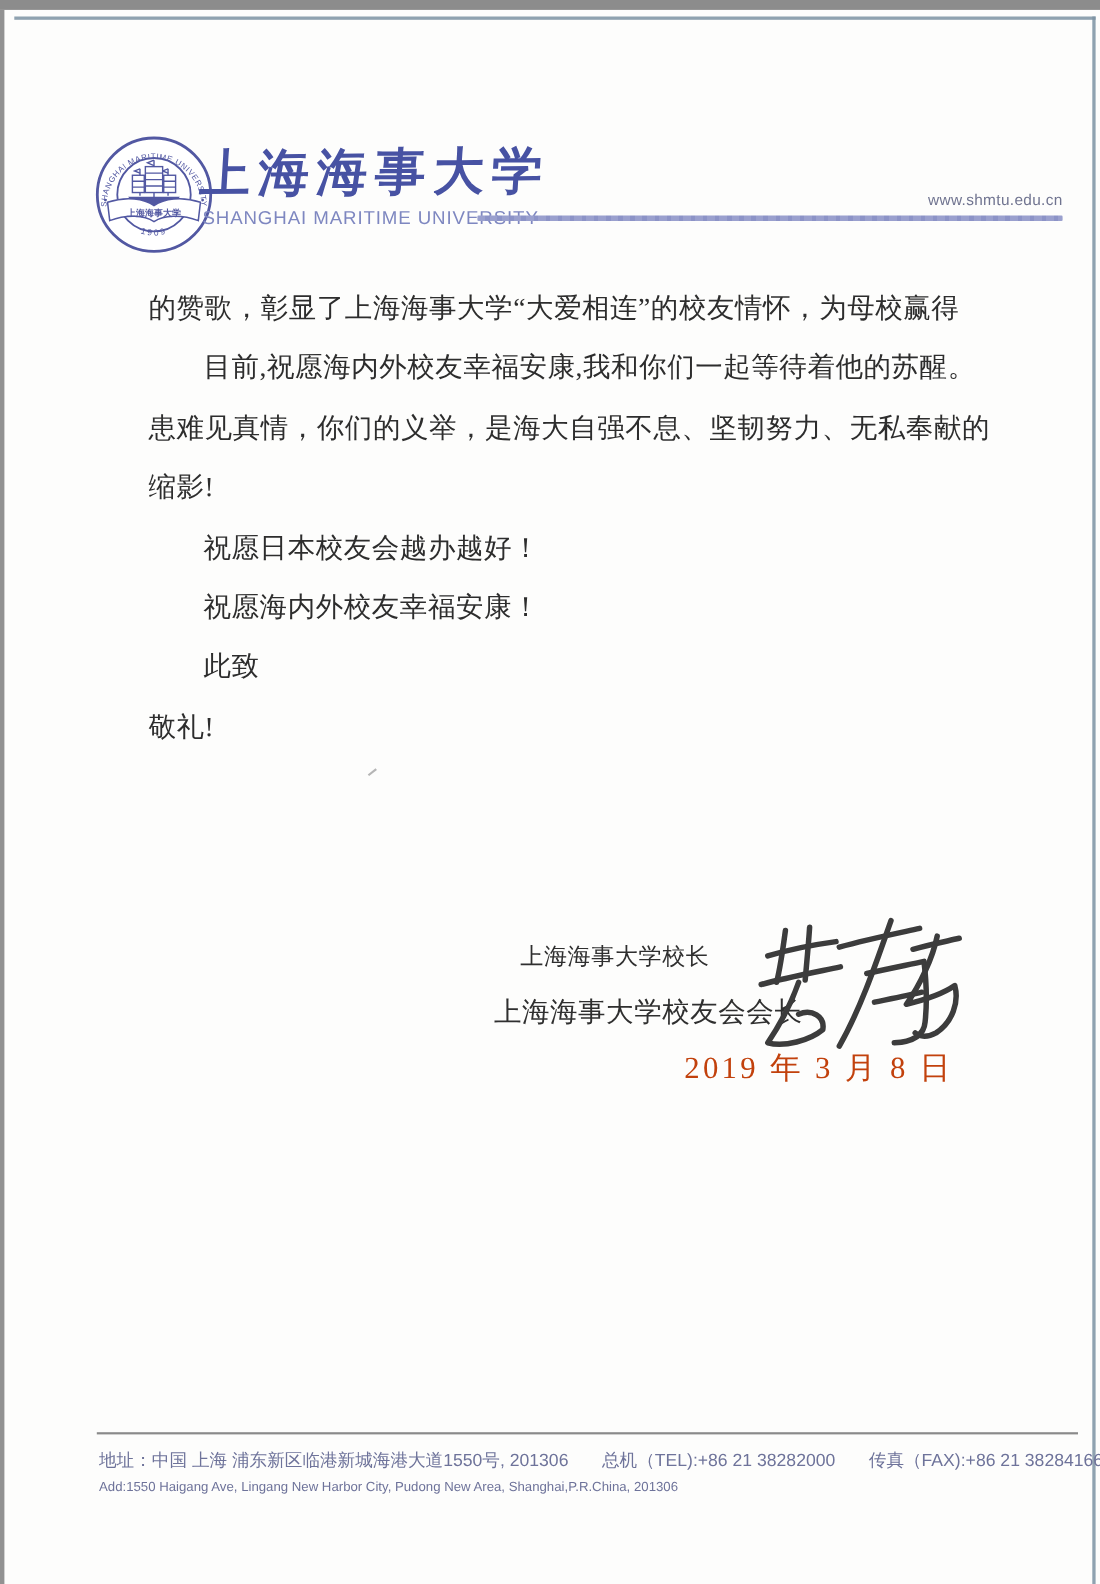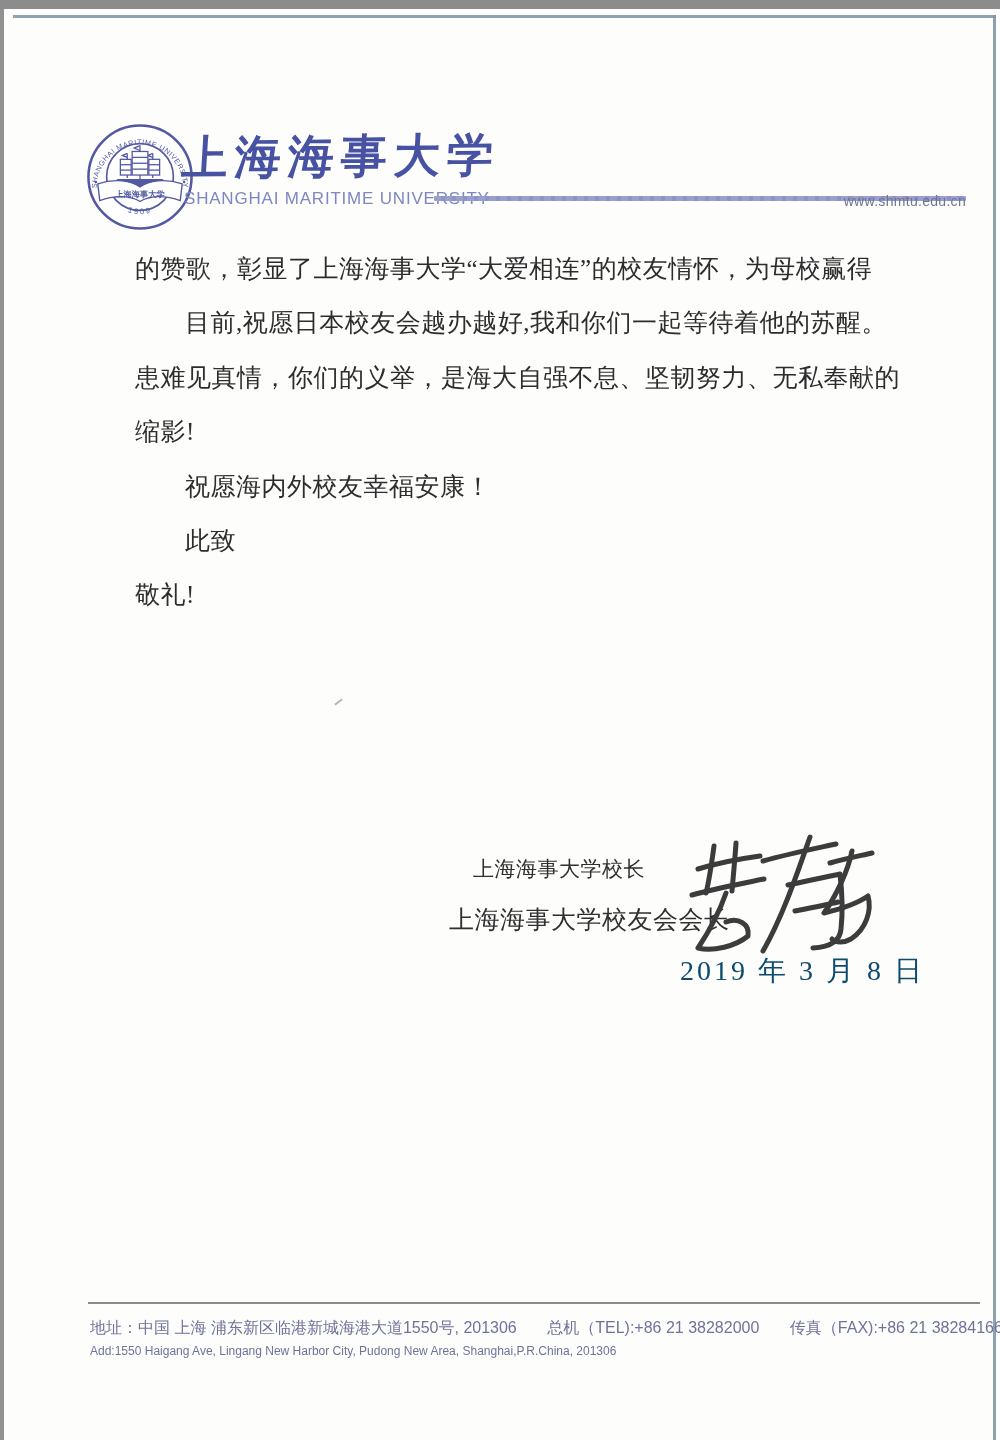--- a/index.html
+++ b/index.html
@@ -33,36 +33,36 @@
     font-size:17px; color:#7e87c0; letter-spacing:0.8px; white-space:nowrap;
   }
   .header-bar {
     position:absolute; left:434px; top:196px; width:532px; height:5px;
     background:repeating-linear-gradient(90deg,#9aa0ce 0 7px,#8c93c7 7px 11px);
     border-radius:1px;
   }
   .site-url {
     position:absolute; left:0; top:173px; width:966px; text-align:right;
     font-family:"Liberation Sans","DejaVu Sans",sans-serif;
-    font-size:14px; color:#707490; letter-spacing:0.3px;margin-top:20px;
+    font-size:14px; color:#707490; letter-spacing:0.3px;
   }
 
   
-  .letter-body { position:absolute; left:135px; top:242px; width:745px; }
+  .letter-body { position:absolute; left:135px; top:254px; width:745px; }
   .body-line {
     font-size:25px; color:#2d2d2d; line-height:54.4px;
     letter-spacing:0.5px; white-space:nowrap;
   }
   .ind2 { text-indent:2em; }
 
   
   .sig-line1 { position:absolute; left:473px; top:855px; font-size:21px; color:#2f2f2f; letter-spacing:0.5px; }
   .sig-line2 { position:absolute; left:449px; top:903px; font-size:25px; color:#2f2f2f; letter-spacing:0.5px; }
   .sig-svg   { position:absolute; left:668px; top:826px; width:212px; height:138px; }
-  .date-line { position:absolute; left:680px; top:952px; font-size:28px; color:#0c4a6e; letter-spacing:3px; white-space:nowrap; }
+  .date-line { position:absolute; left:622px; top:952px; font-size:28px; color:#c2410c; letter-spacing:3px; white-space:nowrap; }
 
   
   .footer-rule { position:absolute; left:88px; top:1302px; width:892px; height:2px; background:#8a8a8a; }
   .footer-line1 {
     position:absolute; left:90px; top:1318px; width:900px;
     font-family:"Liberation Sans","DejaVu Sans",sans-serif;
     font-size:16px; color:#6e739a; white-space:nowrap;text-align:center;
   }
   .footer-line1 .gap { margin-right:26px; }
   .footer-line2 {
@@ -122,23 +122,24 @@
     </text>
   </svg>
 
   <div class="uni-cn">上海海事大学</div>
   <div class="uni-en">SHANGHAI MARITIME UNIVERSITY</div>
   <div class="header-bar"></div>
   <div class="site-url">www.shmtu.edu.cn</div>
 
   <div class="letter-body">
     <div class="body-line">的赞歌，彰显了上海海事大学“大爱相连”的校友情怀，为母校赢得</div>
-    <div class="body-line ind2">目前,祝愿日本校友会越办越好,我和你们一起等待着他的苏醒。</div>
+    <div class="body-line ind2">目前,祝愿海内外校友幸福安康,我和你们一起等待着他的苏醒。</div>
     <div class="body-line">患难见真情，你们的义举，是海大自强不息、坚韧努力、无私奉献的</div>
     <div class="body-line">缩影!</div>
+    <div class="body-line ind2">祝愿日本校友会越办越好！</div>
     <div class="body-line ind2">祝愿海内外校友幸福安康！</div>
     <div class="body-line ind2">此致</div>
     <div class="body-line">敬礼!</div>
   </div>
 
   <div class="sig-line1">上海海事大学校长</div>
   <div class="sig-line2">上海海事大学校友会会长</div>
 
   <svg class="sig-svg" viewBox="0 0 212 138">
     <title>黄有方</title>

